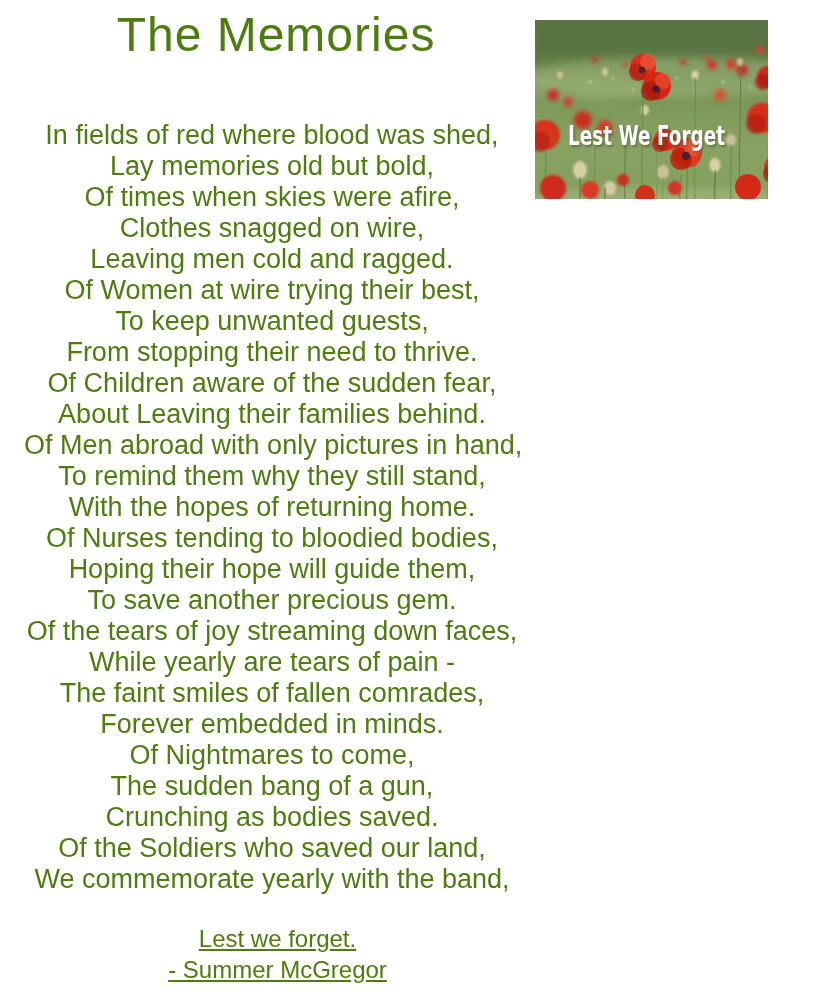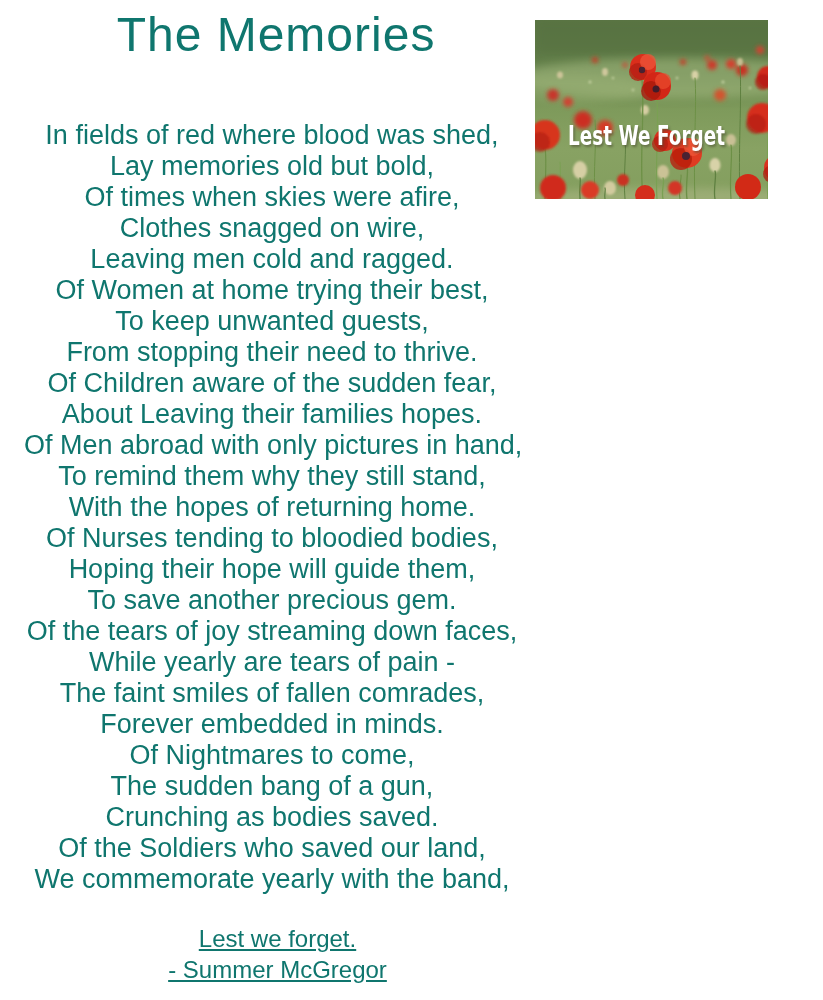--- a/index.html
+++ b/index.html
@@ -1,20 +1,20 @@
 <!DOCTYPE html>
 <html><head>
 <meta charset="utf-8">
 <style>
   html,body{margin:0;padding:0;background:#ffffff;}
   .page{
     position:relative;
     width:768px;height:1000px;
     background:#ffffff;
-    color:#0f766e;
+    color:#4d7c0f;
     font-family:"Liberation Sans",sans-serif;
     overflow:hidden;
   }
   .title{
     position:absolute;
     top:7px;left:0;width:552px;
     margin:0;
     font-size:48px;line-height:56px;
     font-weight:400;
     letter-spacing:1px;
@@ -191,25 +191,25 @@
       <text class="overlay-caption" x="33" y="125" font-size="26" fill="#ffffff" textLength="157" lengthAdjust="spacingAndGlyphs">Lest We Forget</text>
     </svg>
   </figure>
 
   <div class="poem">
     <div class="line">In fields of red where blood was shed,</div>
     <div class="line">Lay memories old but bold,</div>
     <div class="line">Of times when skies were afire,</div>
     <div class="line">Clothes snagged on wire,</div>
     <div class="line">Leaving men cold and ragged.</div>
-    <div class="line">Of Women at home trying their best,</div>
+    <div class="line">Of Women at wire trying their best,</div>
     <div class="line">To keep unwanted guests,</div>
     <div class="line">From stopping their need to thrive.</div>
     <div class="line">Of Children aware of the sudden fear,</div>
-    <div class="line">About Leaving their families hopes.</div>
+    <div class="line">About Leaving their families behind.</div>
     <div class="line">Of Men abroad with only pictures in hand,</div>
     <div class="line">To remind them why they still stand,</div>
     <div class="line">With the hopes of returning home.</div>
     <div class="line">Of Nurses tending to bloodied bodies,</div>
     <div class="line">Hoping their hope will guide them,</div>
     <div class="line">To save another precious gem.</div>
     <div class="line">Of the tears of joy streaming down faces,</div>
     <div class="line">While yearly are tears of pain -</div>
     <div class="line">The faint smiles of fallen comrades,</div>
     <div class="line">Forever embedded in minds.</div>

